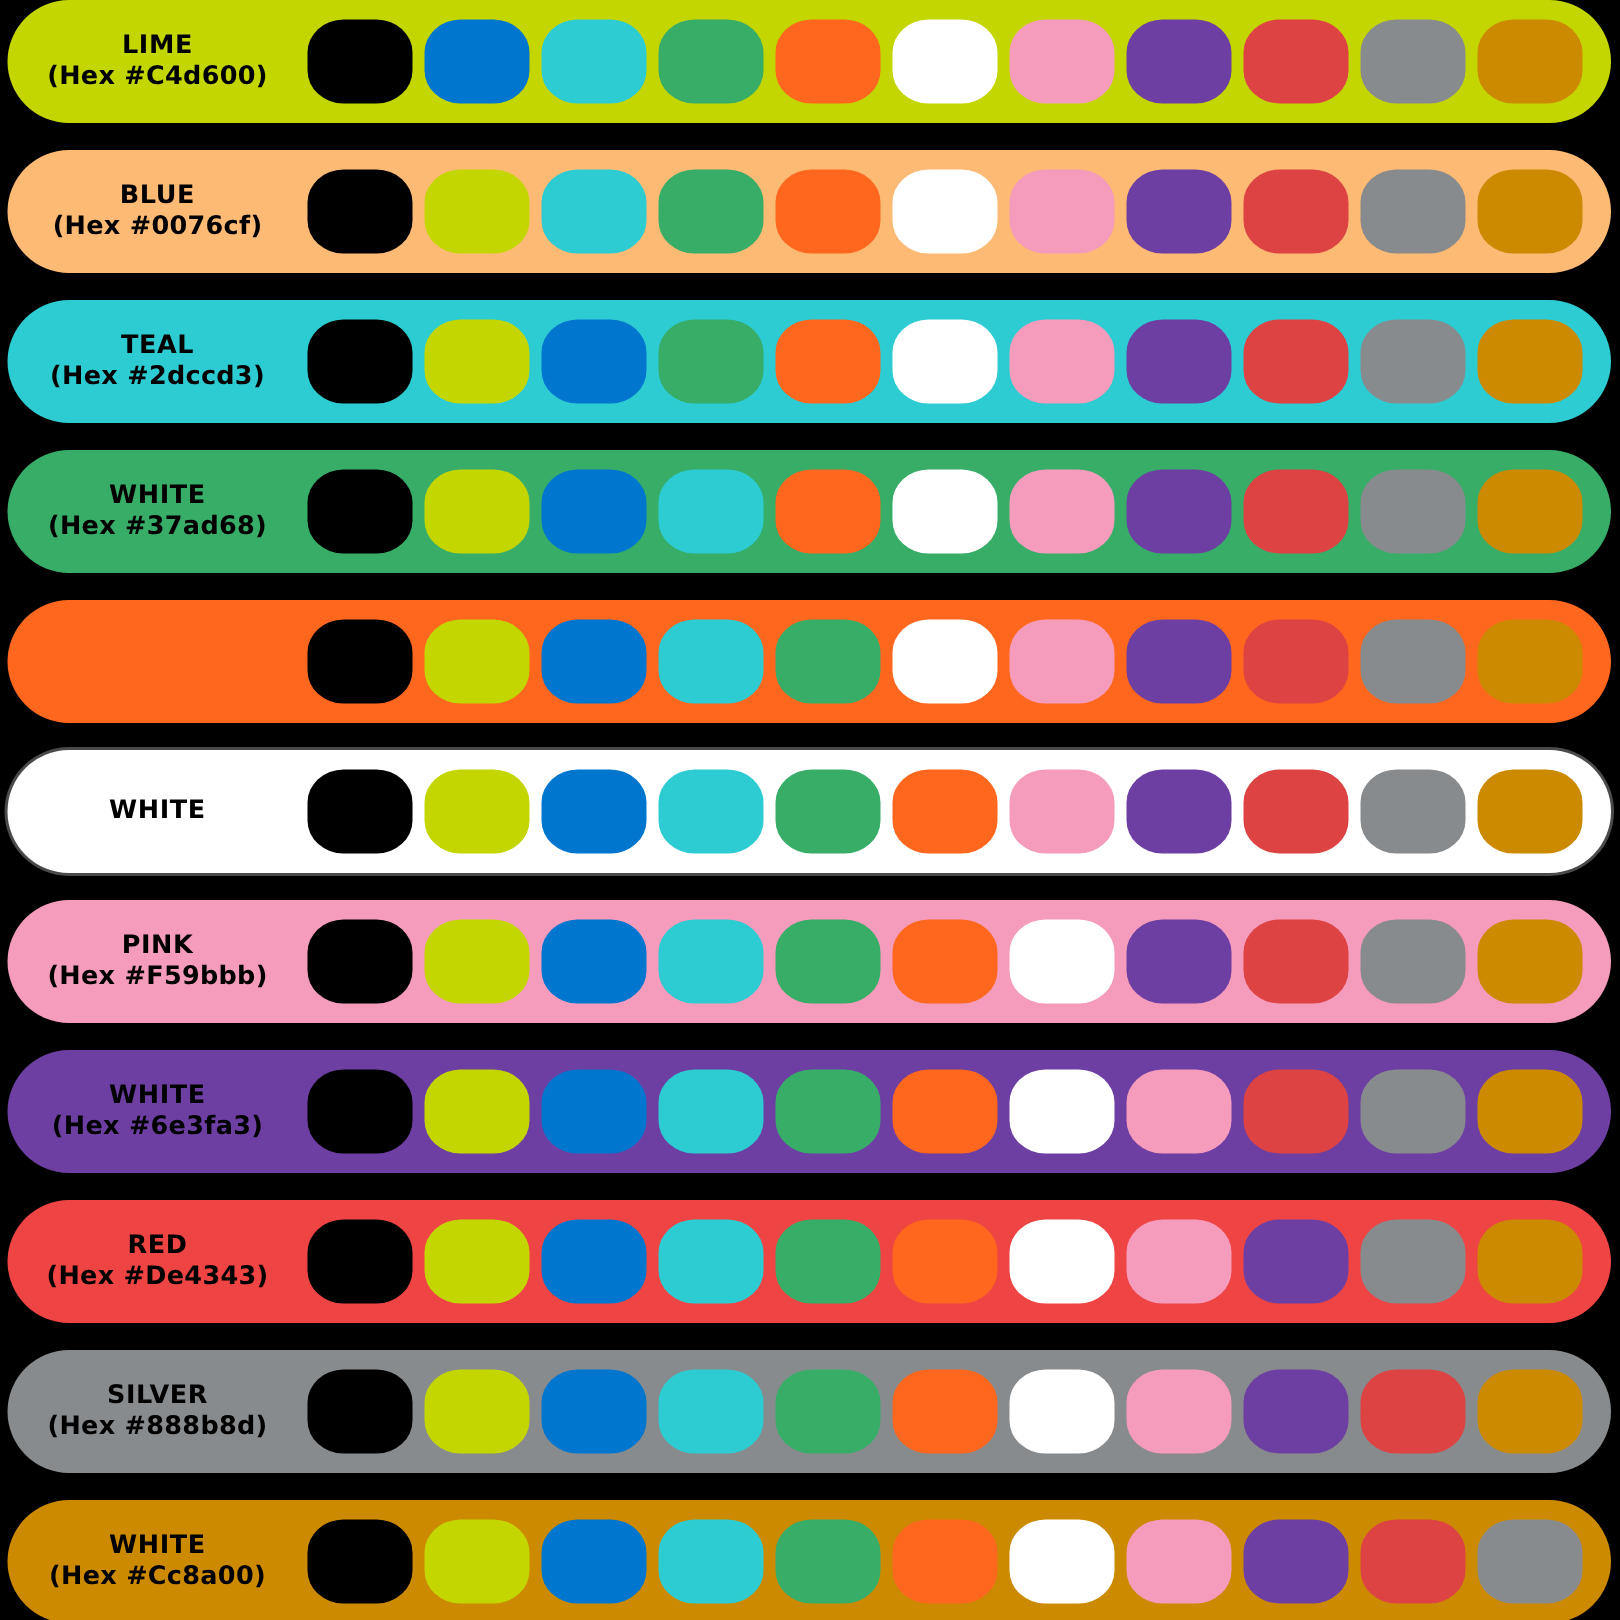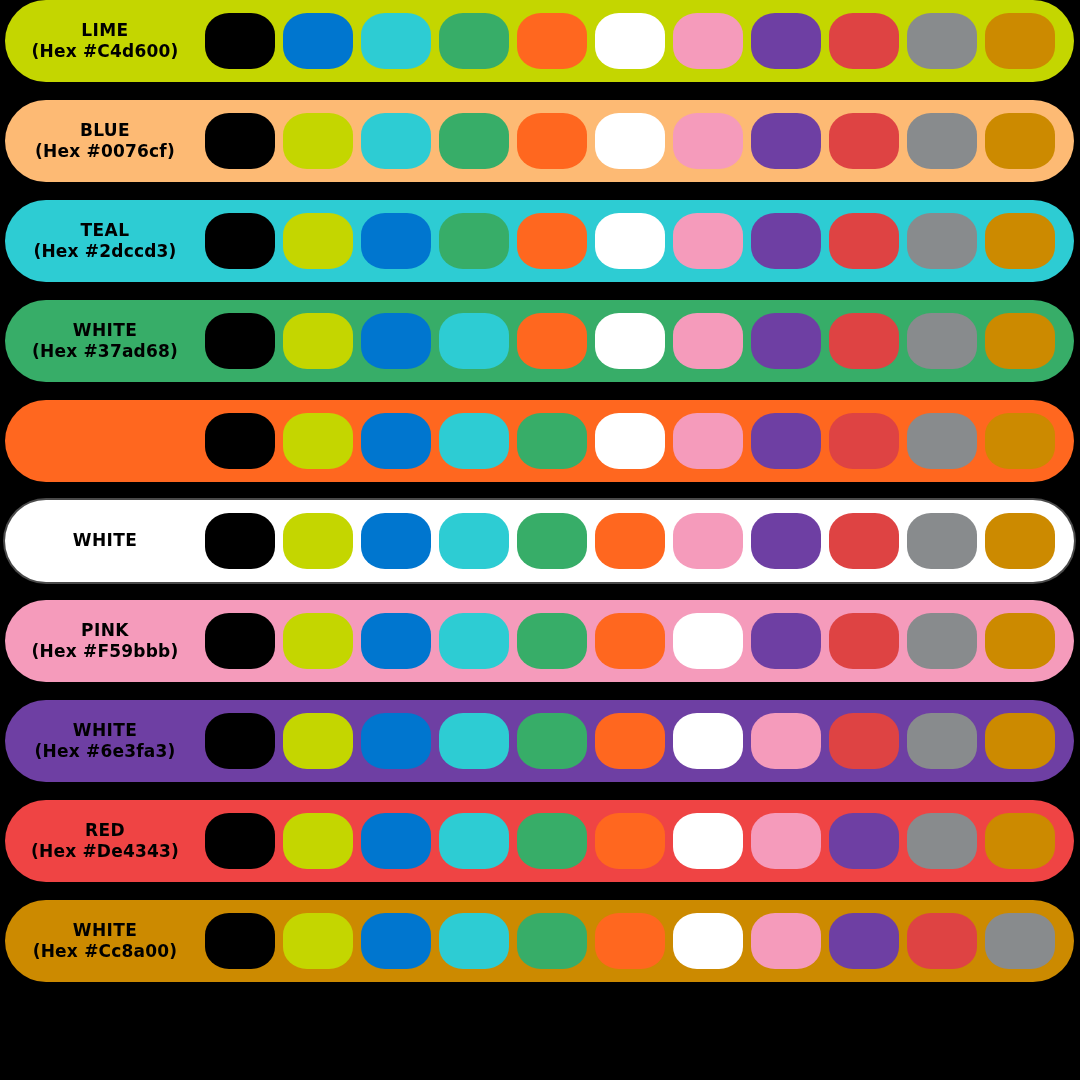--- a/index.html
+++ b/index.html
@@ -253,20 +253,39 @@
         <div class="swatch" style="background: rgb(45, 204, 211);"></div>
         <div class="swatch" style="background: rgb(55, 173, 104);"></div>
         <div class="swatch" style="background: rgb(255, 103, 31);"></div>
         <div class="swatch" style="background: rgb(255, 255, 255);"></div>
         <div class="swatch" style="background: rgb(245, 155, 187);"></div>
         <div class="swatch" style="background: rgb(110, 63, 163);"></div>
         <div class="swatch" style="background: rgb(136, 139, 141);"></div>
         <div class="swatch" style="background: rgb(204, 138, 0);"></div>
       </div>
     </div>
+    <div class="palette-row" style="background: rgb(136, 139, 141);">
+      <div class="row-label">
+        <div class="label-name">SILVER</div>
+        <div class="label-hex">(Hex #888b8d)</div>
+      </div>
+      <div class="swatch-strip">
+        <div class="swatch" style="background: rgb(0, 0, 0);"></div>
+        <div class="swatch" style="background: rgb(196, 214, 0);"></div>
+        <div class="swatch" style="background: rgb(0, 118, 207);"></div>
+        <div class="swatch" style="background: rgb(45, 204, 211);"></div>
+        <div class="swatch" style="background: rgb(55, 173, 104);"></div>
+        <div class="swatch" style="background: rgb(255, 103, 31);"></div>
+        <div class="swatch" style="background: rgb(255, 255, 255);"></div>
+        <div class="swatch" style="background: rgb(245, 155, 187);"></div>
+        <div class="swatch" style="background: rgb(110, 63, 163);"></div>
+        <div class="swatch" style="background: rgb(222, 67, 67);"></div>
+        <div class="swatch" style="background: rgb(204, 138, 0);"></div>
+      </div>
+    </div>
     <div class="palette-row" style="background: rgb(204, 138, 0);">
       <div class="row-label">
         <div class="label-name">WHITE</div>
         <div class="label-hex">(Hex #Cc8a00)</div>
       </div>
       <div class="swatch-strip">
         <div class="swatch" style="background: rgb(0, 0, 0);"></div>
         <div class="swatch" style="background: rgb(196, 214, 0);"></div>
         <div class="swatch" style="background: rgb(0, 118, 207);"></div>
         <div class="swatch" style="background: rgb(45, 204, 211);"></div>

